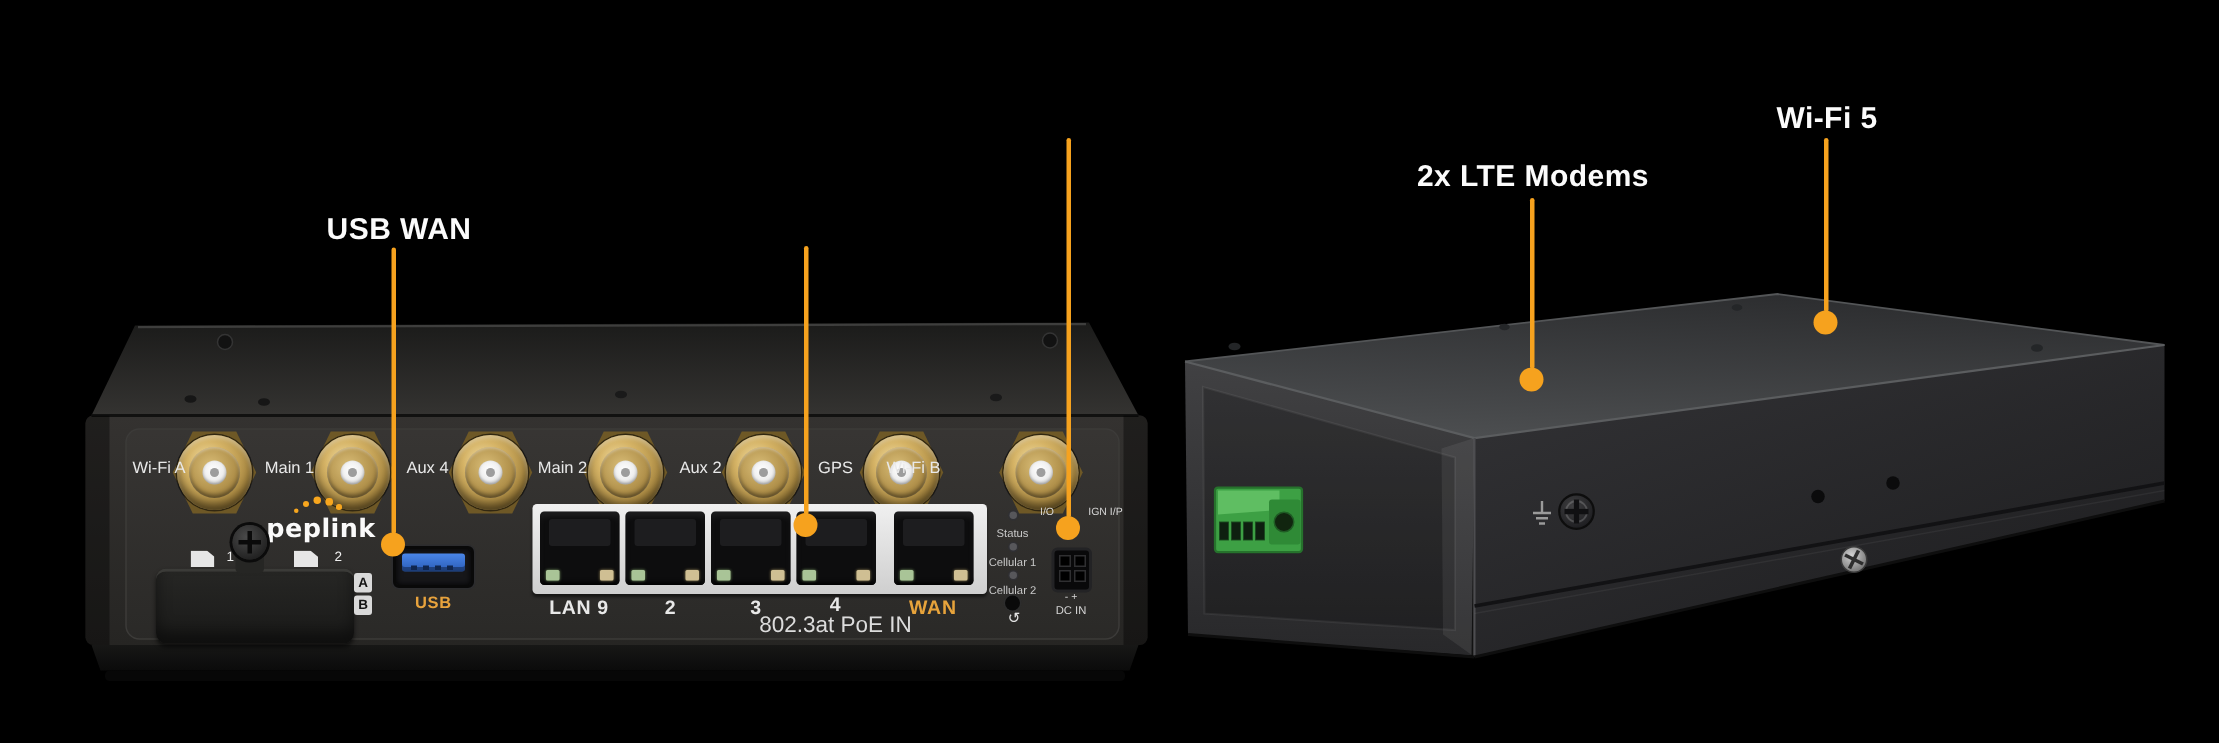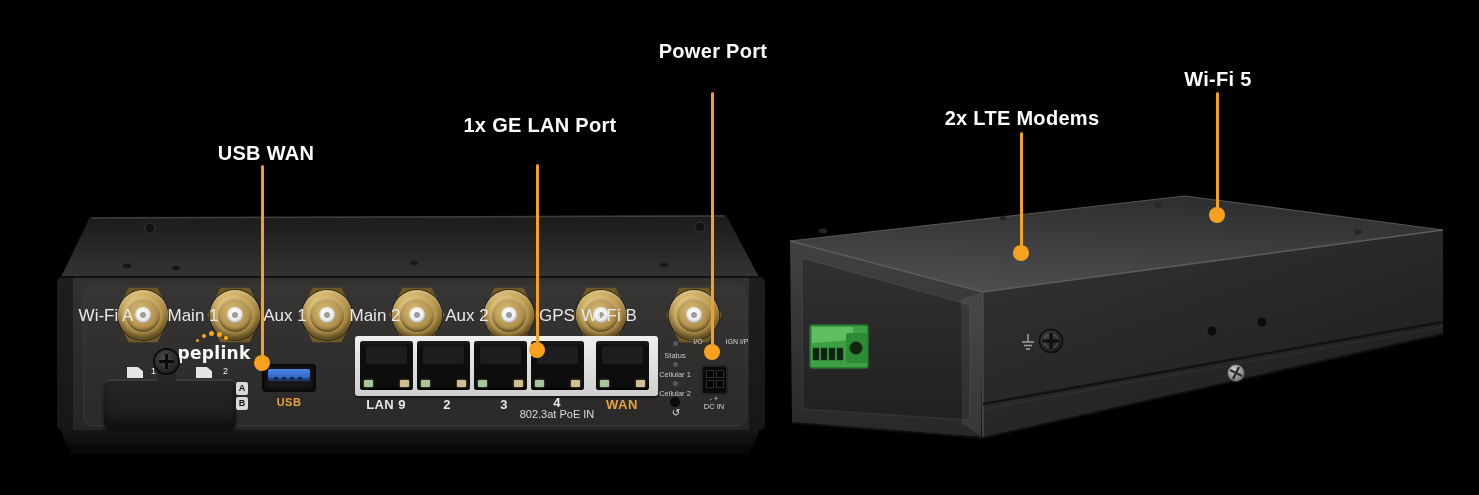--- a/index.html
+++ b/index.html
@@ -8,21 +8,21 @@
   .abs{position:absolute;}
   svg{display:block;}
 
   
   .callout-label{position:absolute;width:340px;text-align:center;color:#fbfbfb;
     font-size:20px;font-weight:bold;line-height:26px;letter-spacing:.3px;z-index:30;}
   .lead-line{position:absolute;width:3px;z-index:28;border-radius:2px;}
   .lead-dot{position:absolute;width:16px;height:16px;border-radius:50%;z-index:29;}
 
   
-  .ant-label{position:absolute;color:#e9e9e9;font-size:17px;white-space:nowrap;
+  .ant-label{position:absolute;color:#e9e9e9;font-size:11px;white-space:nowrap;
     transform:translateX(-50%);z-index:6;}
   .antenna{position:absolute;width:50px;height:50px;border-radius:50%;z-index:5;
     background:radial-gradient(circle at 40% 35%,#f0dda6 0%,#d6b466 30%,#a5843d 70%,#76602a 100%);
     box-shadow:0 0 0 1px rgba(0,0,0,.55), inset 0 2px 3px rgba(255,255,255,.35), inset 0 -4px 6px rgba(0,0,0,.5);}
   .antenna::before{content:"";position:absolute;inset:8px;border-radius:50%;
     background:radial-gradient(circle at 42% 38%,#d9bd77 0%,#b3934d 55%,#84672c 100%);
     box-shadow:inset 0 1px 2px rgba(255,255,255,.4), inset 0 -2px 3px rgba(0,0,0,.45);}
   .antenna::after{content:"";position:absolute;inset:17px;border-radius:50%;
     background:radial-gradient(circle at 45% 40%,#ffffff 0%,#efefef 50%,#c4c4c4 100%);
     box-shadow:inset 0 -1px 2px rgba(0,0,0,.3);}
@@ -68,21 +68,21 @@
     background:linear-gradient(#f0f0f0,#cfcfcf);box-shadow:0 2px 2px rgba(0,0,0,.5);z-index:5;}
   .eth-port{position:absolute;top:341px;width:53px;height:49px;background:#0d0d0e;border-radius:3px;
     z-index:6;box-shadow:inset 0 3px 4px rgba(255,255,255,.08), inset 0 -2px 3px #000;}
   .eth-port::before{content:"";position:absolute;left:6px;top:5px;right:6px;height:18px;
     background:#1d1d1f;border-radius:2px;}
   .eth-port .led-l,.eth-port .led-r{position:absolute;bottom:3px;width:9px;height:7px;border-radius:1px;}
   .eth-port .led-l{left:4px;background:#a9c497;box-shadow:0 0 2px #7fa168;}
   .eth-port .led-r{right:4px;background:#cfbf93;box-shadow:0 0 2px #a2925e;}
   .port-label{position:absolute;color:#e8e8e8;font-size:13px;font-weight:600;letter-spacing:.4px;
     transform:translateX(-50%);z-index:6;white-space:nowrap;}
-  .poe-note{position:absolute;color:#dcdcdc;font-size:11px;transform:translateX(-50%);z-index:6;
+  .poe-note{position:absolute;color:#dcdcdc;font-size:15px;transform:translateX(-50%);z-index:6;
     white-space:nowrap;}
   .wan-label{position:absolute;color:#e7a33b;font-size:13px;font-weight:bold;letter-spacing:.6px;
     transform:translateX(-50%);z-index:6;}
 
   .led-dot{position:absolute;width:5px;height:5px;border-radius:50%;background:#57575b;
     box-shadow:0 0 0 1px #303034;z-index:6;}
   .led-label{position:absolute;color:#c9c9c9;font-size:7.5px;transform:translateX(-50%);
     white-space:nowrap;z-index:6;}
   .reset-btn{position:absolute;left:670px;top:397px;width:10px;height:10px;border-radius:50%;
     background:#0a0a0a;box-shadow:0 0 0 1px #2d2d2d;z-index:6;}
@@ -212,21 +212,21 @@
       <div class="ant-label" style="left:106px;top:306px">Wi-Fi A</div>
       <div class="hex" style="left:206px;top:286px"></div>
       <div class="antenna" style="left:210px;top:290px">
         <div class="pin" style=""></div>
       </div>
       <div class="ant-label" style="left:193px;top:306px">Main 1</div>
       <div class="hex" style="left:298px;top:286px"></div>
       <div class="antenna" style="left:302px;top:290px">
         <div class="pin" style=""></div>
       </div>
-      <div class="ant-label" style="left:285px;top:306px">Aux 1</div>
+      <div class="ant-label" style="left:285px;top:306px">Aux 4</div>
       <div class="hex" style="left:388px;top:286px"></div>
       <div class="antenna" style="left:392px;top:290px">
         <div class="pin" style=""></div>
       </div>
       <div class="ant-label" style="left:375px;top:306px">Main 2</div>
       <div class="hex" style="left:480px;top:286px"></div>
       <div class="antenna" style="left:484px;top:290px">
         <div class="pin" style=""></div>
       </div>
       <div class="ant-label" style="left:467px;top:306px">Aux 2</div>
@@ -322,26 +322,24 @@
   <div class="tiny-label abs" style="left:714px;top:395px">- +</div>
   <div class="tiny-label abs" style="left:714px;top:402px;font-size:7.5px">DC IN</div>
 
   <div id="callout-layer">
       <div class="callout-label" style="left:96px;top:140px">
         <div style="">USB WAN</div>
       </div>
       <div class="lead-line" style="left:261px;top:165px;height:191px;background:#F6A21E"></div>
       <div class="lead-dot" style="left:254px;top:355px;background:#F6A21E"></div>
       <div class="callout-label" style="left:370px;top:112px">
-        <div style="">1x GE LAN Port</div>
       </div>
       <div class="lead-line" style="left:536px;top:164px;height:179px;background:#F6A21E"></div>
       <div class="lead-dot" style="left:529px;top:342px;background:#F6A21E"></div>
       <div class="callout-label" style="left:543px;top:38px">
-        <div style="">Power Port</div>
       </div>
       <div class="lead-line" style="left:711px;top:92px;height:253px;background:#F6A21E"></div>
       <div class="lead-dot" style="left:704px;top:344px;background:#F6A21E"></div>
       <div class="callout-label" style="left:852px;top:105px">
         <div style="">2x LTE Modems</div>
       </div>
       <div class="lead-line" style="left:1020px;top:132px;height:114px;background:#F6A21E"></div>
       <div class="lead-dot" style="left:1013px;top:245px;background:#F6A21E"></div>
       <div class="callout-label" style="left:1048px;top:66px">
         <div style="">Wi-Fi 5</div>

